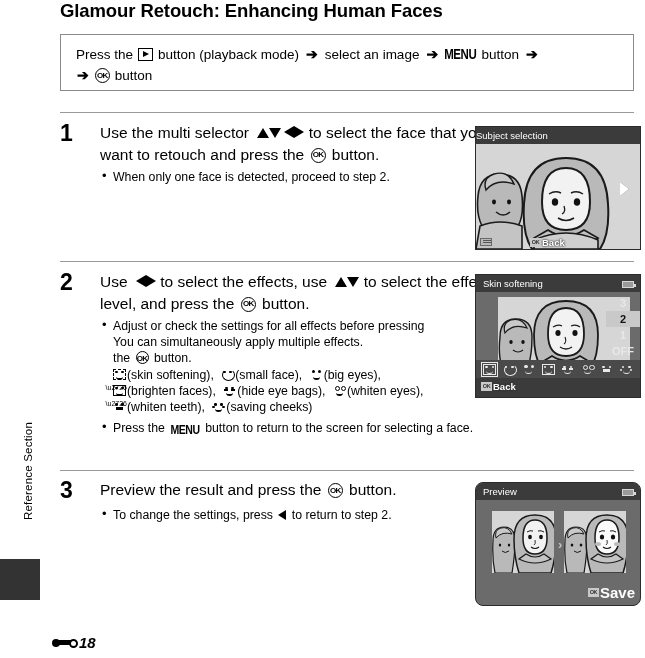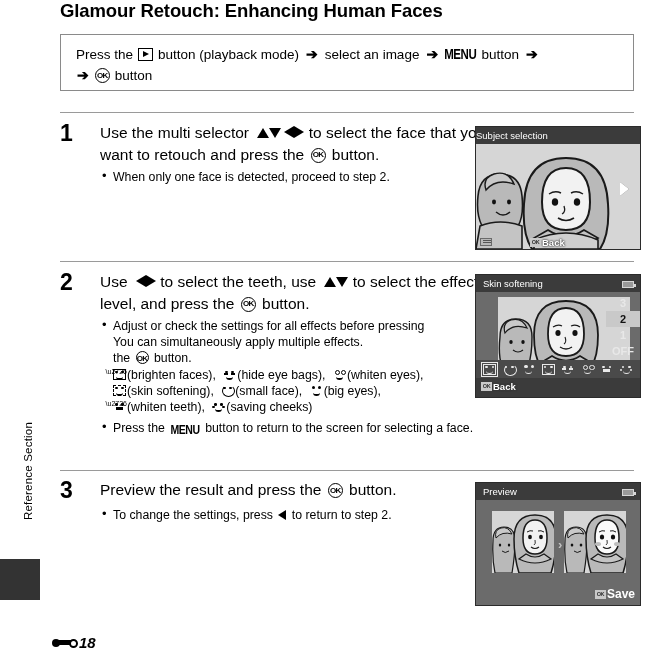--- a/index.html
+++ b/index.html
@@ -234,32 +234,32 @@
   .sicon .ck{position:absolute;width:2.2px;height:2.2px;background:#e9e9e9;border-radius:50%;top:5px;}
   .sicon .ckL{left:0px;} .sicon .ckR{left:10.5px;}
   .sicon .bg{position:absolute;width:4px;height:1.5px;background:#e9e9e9;top:4.6px;}
   .sicon .bgL{left:1px;} .sicon .bgR{left:8px;}
   .bottombar{
     position:absolute;left:0;bottom:0;width:100%;height:19px;background:#3b3b3b;
   }
   #screen2 .back-tag{left:5px;bottom:5px;}
 
   
-  #screen3{left:420px;top:482px;}
+  #screen3{left:420px;top:482px;border-radius:8px;}
   #screen3 .pane{
     position:absolute;top:28px;width:62px;height:62px;background:#d6d6d6;overflow:hidden;
   }
   #screen3 .paneL{left:16px;}
   #screen3 .paneR{left:88px;}
   #screen3 .gt{
     position:absolute;left:82px;top:54px;color:#c2c2c2;font-size:13px;font-weight:bold;
   }
   .save-tag{
     position:absolute;right:5px;bottom:4px;display:flex;align-items:center;gap:1px;
-    font-size:12px;color:#fff;
+    font-size:15px;color:#fff;
   }
   .save-tag .key{
     display:inline-block;width:11px;height:9px;background:#c9c9c9;position:relative;
   }
   .save-tag .key::after{
     content:"OK";position:absolute;left:0;right:0;top:0.2px;font-size:5.5px;
     color:#333;text-align:center;letter-spacing:-0.4px;line-height:8.5px;font-weight:bold;
   }
   .save-tag .lbl{font-weight:bold;}
 
@@ -359,44 +359,44 @@
   </div>
 
   <div class="divider" style="top:261px"></div>
 
   <div class="step" style="top:271px">
     <div class="step-num">2</div>
     <div class="step-body">
       <div class="step-head">
         <span>Use</span>
         <span class="tri tri-l" style="margin-left:4px"></span><span class="tri tri-rr"></span>
-        <span>to select the teeth, use</span>
+        <span>to select the effects, use</span>
         <span class="tri tri-u" style="margin-left:4px"></span><span class="tri tri-d"></span>
         <span>to select the effect level, and press the</span>
         <span class="ok-btn"></span>
         <span>button.</span>
       </div>
       <ul class="bullets" style="width:390px">
         <li>
           <span class="sub-line">Adjust or check the settings for all effects before pressing</span>
           <span class="sub-line">You can simultaneously apply multiple effects.</span>
           <span class="sub-line">
             <span>the</span>
             <span class="ok-btn" style="width:13px;height:13px;vertical-align:-2px"></span>
             <span>button.</span>
           </span>
           <span class="sub-line">
+            <span class="fx"><span class="frame dash"></span><span class="eye eyeL"></span><span class="eye eyeR"></span><span class="mouth"></span></span><span>(skin softening),</span>
+            <span class="fx" style="margin-left:4px"><span class="ring"></span><span class="eye eyeL"></span><span class="eye eyeR"></span></span><span>(small face),</span>
+            <span class="fx" style="margin-left:4px"><span class="eye eyeL bigeye"></span><span class="eye eyeR bigeye"></span><span class="mouth"></span></span><span>(big eyes),</span>
+          </span>
+          <span class="sub-line">
             <span class="fx"><span class="frame"></span><span class="eye eyeL"></span><span class="eye eyeR"></span><span class="mouth"></span><span class="spark">\u2726</span></span><span>(brighten faces),</span>
             <span class="fx" style="margin-left:4px"><span class="eye eyeL"></span><span class="eye eyeR"></span><span class="bag bgL" style="left:1px"></span><span class="bag bgR" style="left:8px"></span><span class="mouth"></span></span><span>(hide eye bags),</span>
             <span class="fx" style="margin-left:4px"><span class="eye eyeL" style="background:#fff;border:1.3px solid #000;width:3.4px;height:3.4px;top:1px"></span><span class="eye eyeR" style="background:#fff;border:1.3px solid #000;width:3.4px;height:3.4px;top:1px"></span><span class="mouth"></span></span><span>(whiten eyes),</span>
-          </span>
-          <span class="sub-line">
-            <span class="fx"><span class="frame dash"></span><span class="eye eyeL"></span><span class="eye eyeR"></span><span class="mouth"></span></span><span>(skin softening),</span>
-            <span class="fx" style="margin-left:4px"><span class="ring"></span><span class="eye eyeL"></span><span class="eye eyeR"></span></span><span>(small face),</span>
-            <span class="fx" style="margin-left:4px"><span class="eye eyeL bigeye"></span><span class="eye eyeR bigeye"></span><span class="mouth"></span></span><span>(big eyes),</span>
           </span>
           <span class="sub-line">
             <span class="fx"><span class="eye eyeL"></span><span class="eye eyeR"></span><span class="teeth"></span><span class="spark">\u2726</span></span><span>(whiten teeth),</span>
             <span class="fx" style="margin-left:4px"><span class="eye eyeL"></span><span class="eye eyeR"></span><span class="cheek cheekL"></span><span class="cheek cheekR"></span><span class="mouth"></span></span><span>(saving cheeks)</span>
           </span>
         </li>
       </ul>
       <ul class="bullets" style="width:500px;margin-top:5px">
         <li>
           <span>Press the</span>

